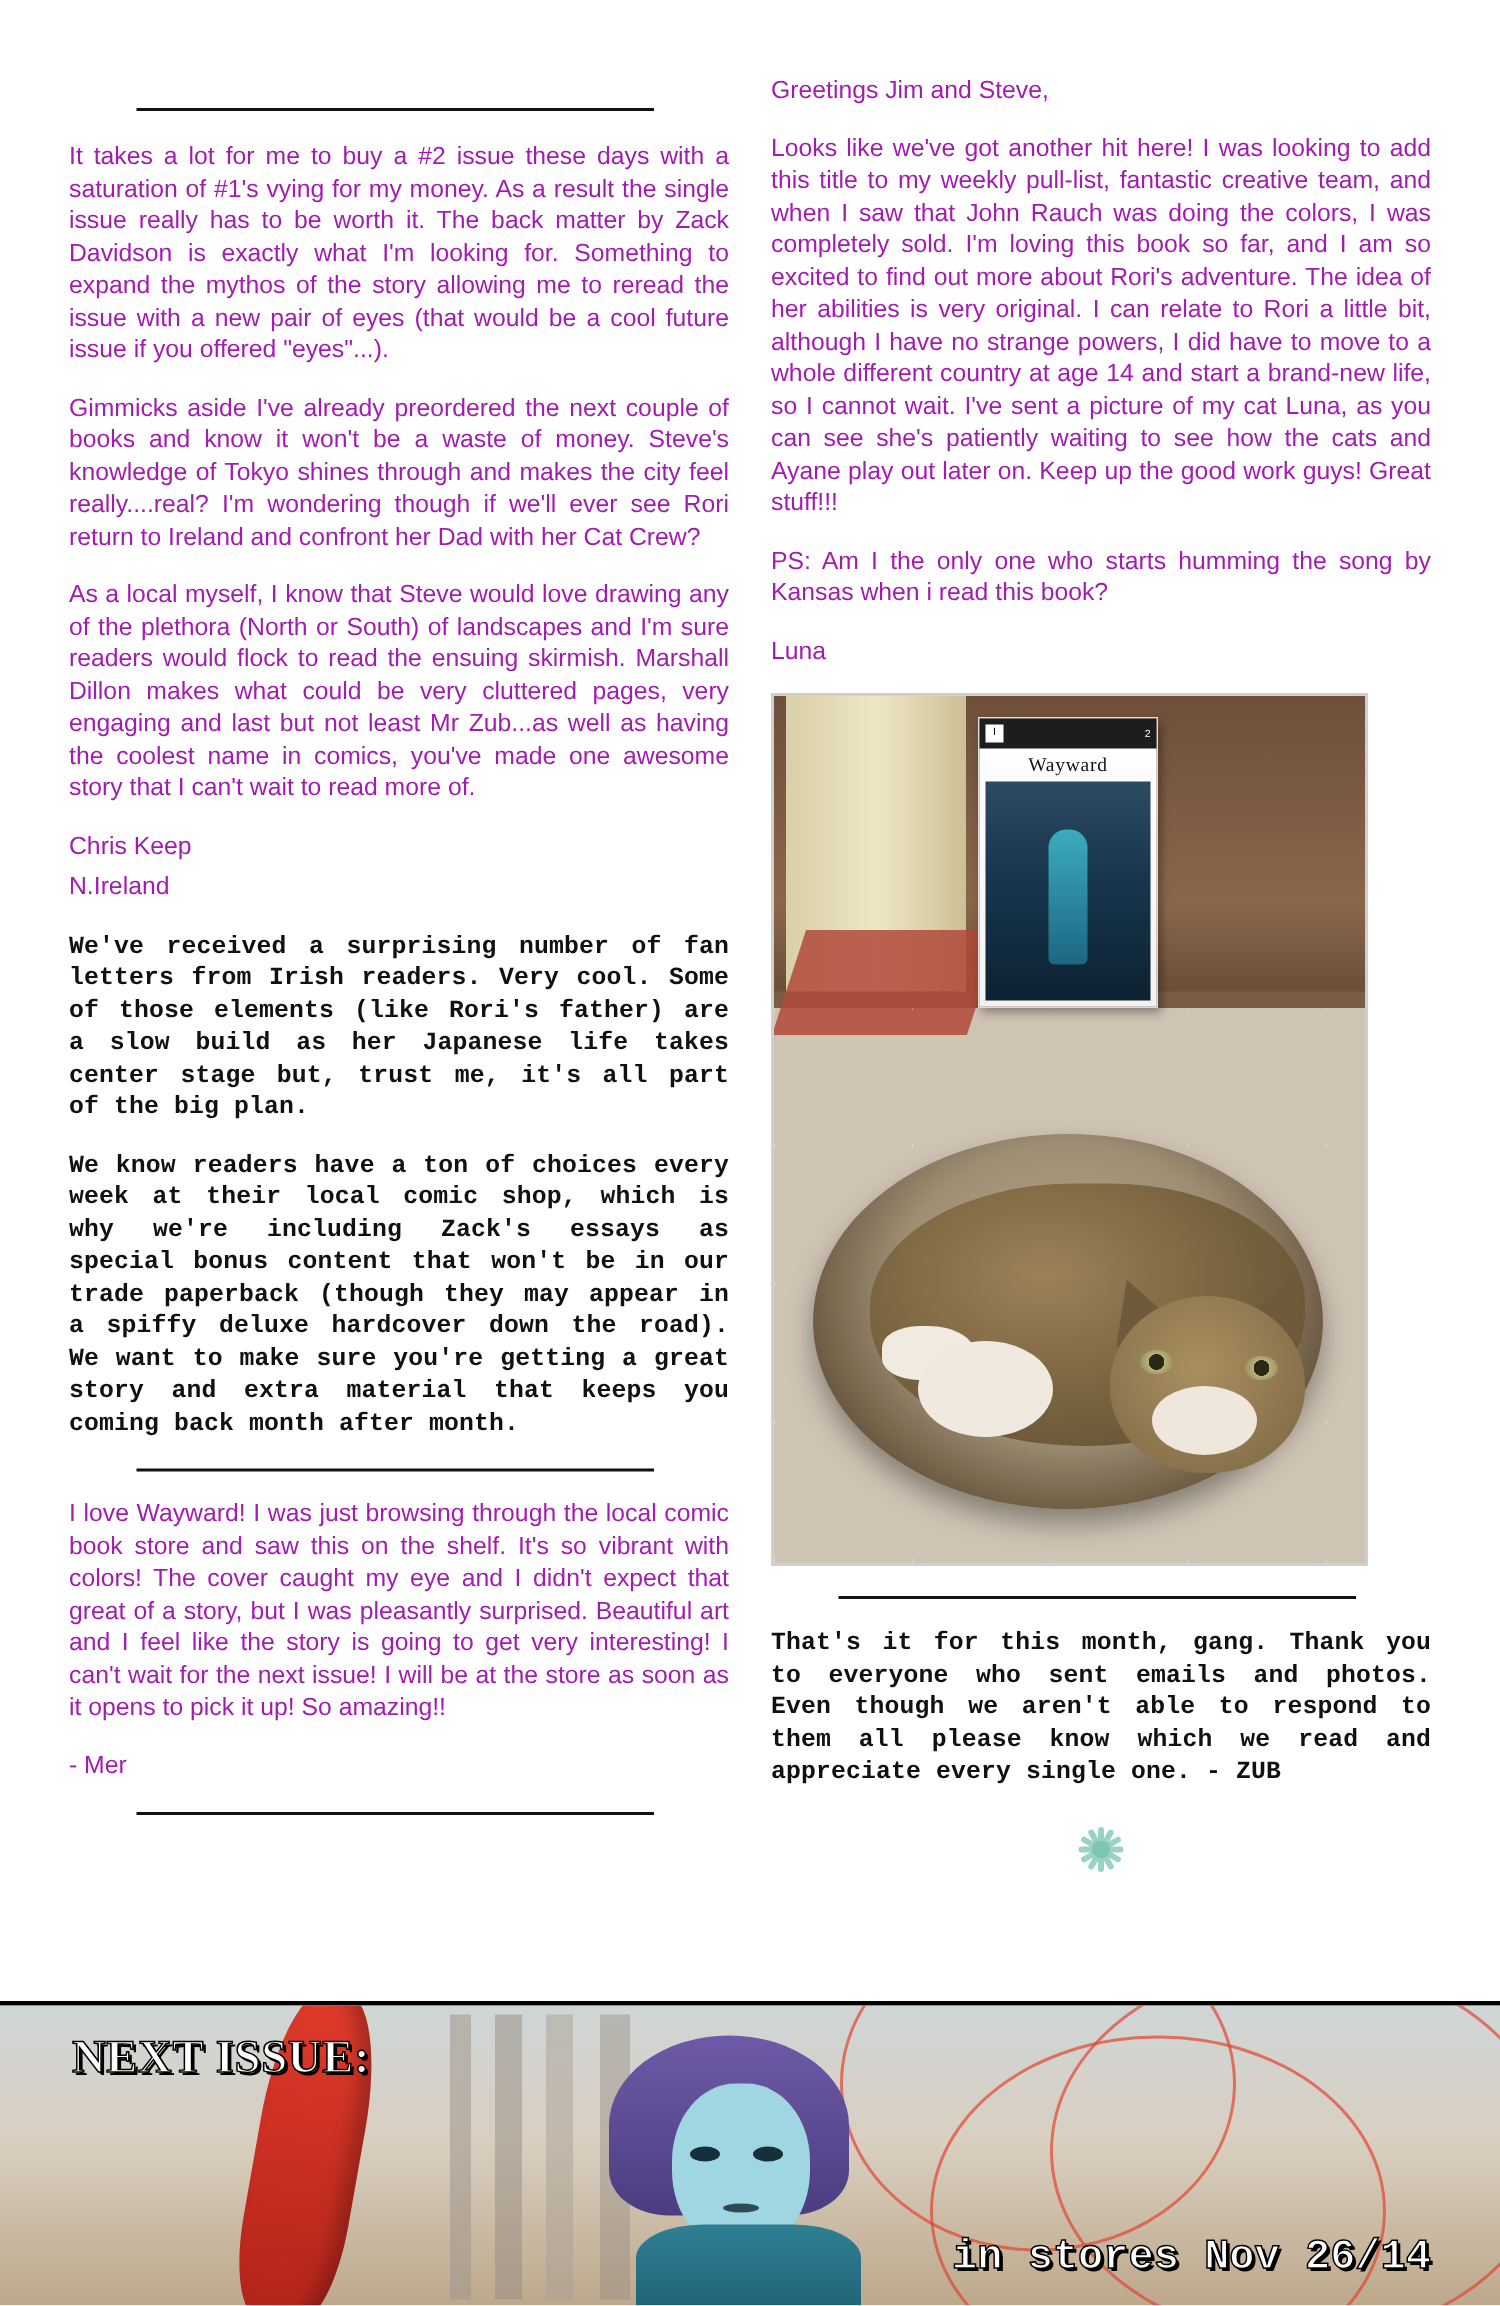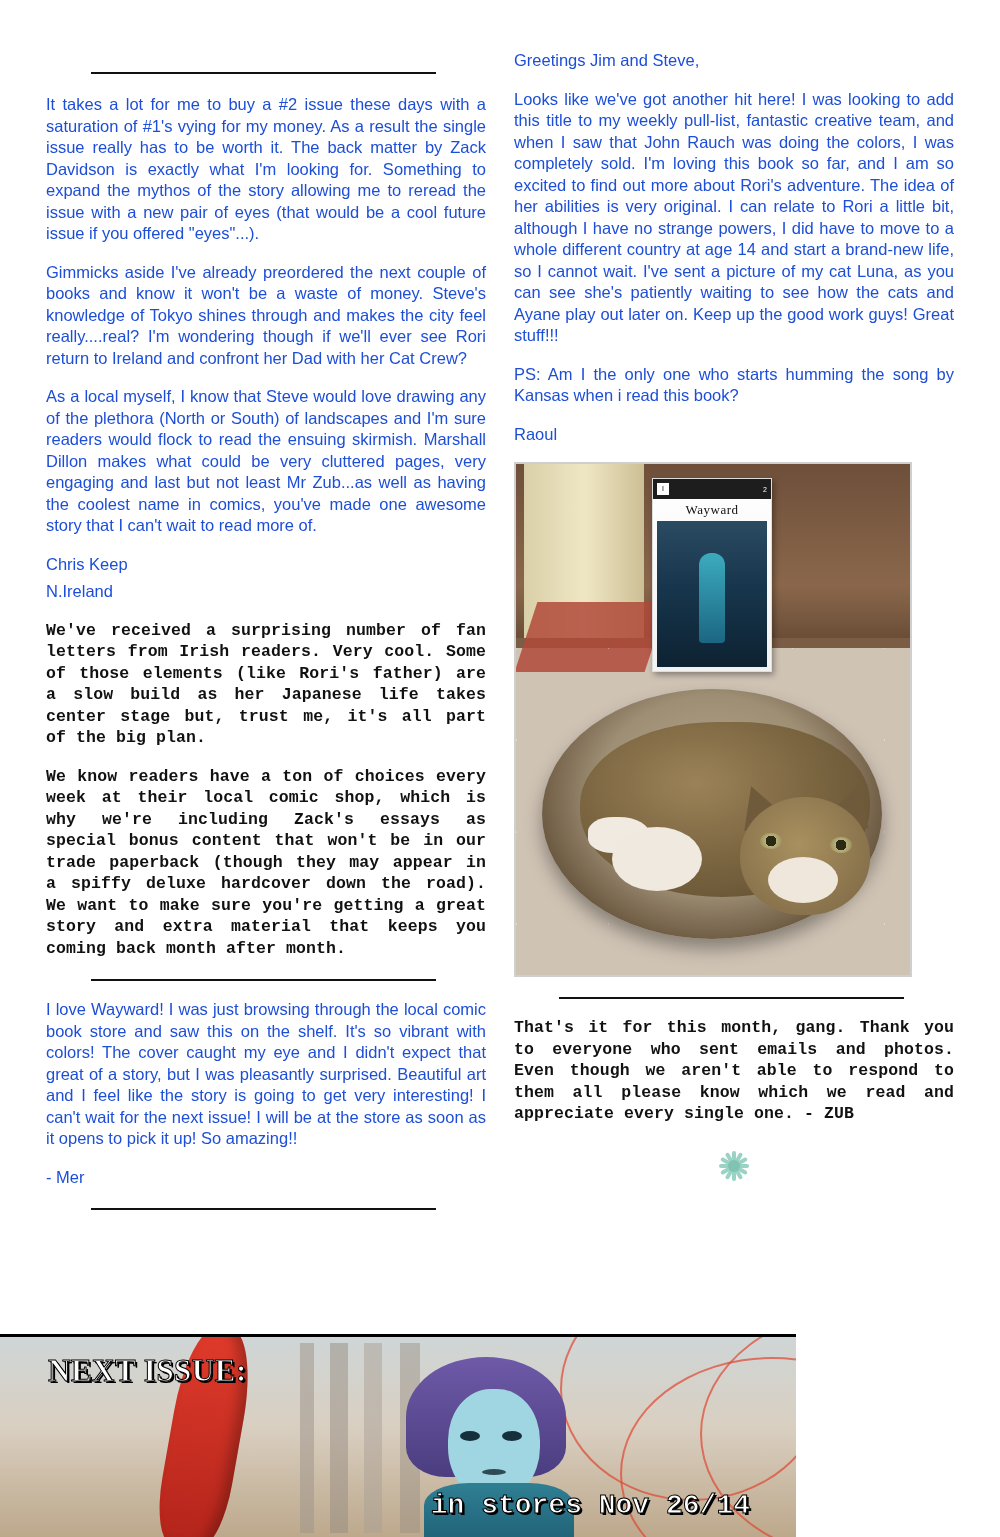--- a/index.html
+++ b/index.html
@@ -37,38 +37,38 @@
     height: 0;
     border-top: 2px solid #111;
     margin: 22px 0 20px 45px;
   }
   .rule.tight { margin: 20px 0 18px 45px; }
 
   p {
     margin: 0 0 17px 0;
     font-size: 16.5px;
     line-height: 21.5px;
-    color: #1d4ed8;
+    color: #a21caf;
     text-align: justify;
     font-family: "Liberation Sans", sans-serif;
   }
   p.nojust { text-align: left; }
   p.reply {
     font-weight: bold;
     color: #111;
     letter-spacing: 0.1px;
     font-family: Liberation Mono, monospace;
   }
   p.sig { margin-bottom: 6px; }
   p.sig2 { margin-bottom: 17px; }
 
   .photo {
     position: relative;
     width: 398px;
-    height: 515px;
+    height: 582px;
     margin: 6px 0 14px 0;
     border: 2px solid #cfcfcf;
     box-sizing: border-box;
     overflow: hidden;
     background: #8a6a52;
   }
   .photo .floor {
     position: absolute;
     left: 0; top: 0; right: 0; bottom: 0;
     background:
@@ -221,21 +221,21 @@
     left: 72px; bottom: 122px;
     width: 62px; height: 36px;
     border-radius: 40% 50% 50% 40%;
     background: #f0eae1;
   }
 
   .footer {
     position: absolute;
     left: 0;
     bottom: 0;
-    width: 796px;
+    width: 1000px;
     height: 200px;
     border-top: 3px solid #000;
     overflow: hidden;
     background: linear-gradient(180deg,#d9d0c4 0%, #cfc2b0 40%, #c4b39c 100%);
   }
   .footer .sky {
     position: absolute;
     left: 0; top: 0; width: 100%; height: 100%;
     background: linear-gradient(180deg, #cfd6d6 0%, #d9cfc1 45%, #bda88b 100%);
   }
@@ -380,21 +380,21 @@
 
 
       <div class="rule tight"></div>
     </div>
 
     <div class="col col-right">
 
       <p class="nojust">Greetings Jim and Steve,</p>
       <p>Looks like we've got another hit here! I was looking to add this title to my weekly pull-list, fantastic creative team, and when I saw that John Rauch was doing the colors, I was completely sold. I'm loving this book so far, and I am so excited to find out more about Rori's adventure. The idea of her abilities is very original. I can relate to Rori a little bit, although I have no strange powers, I did have to move to a whole different country at age 14 and start a brand-new life, so I cannot wait. I've sent a picture of my cat Luna, as you can see she's patiently waiting to see how the cats and Ayane play out later on. Keep up the good work guys! Great stuff!!!</p>
       <p>PS: Am I the only one who starts humming the song by Kansas when i read this book?</p>
-      <p class="nojust sig2">Raoul</p>
+      <p class="nojust sig2">Luna</p>
 
       <div class="photo">
         <div class="floor"></div>
         <div class="backwall"></div>
         <div class="curtain"></div>
         <div class="rug"></div>
         <div class="tilegrid"></div>
 
         <div class="comic">
           <div class="cov-top">

